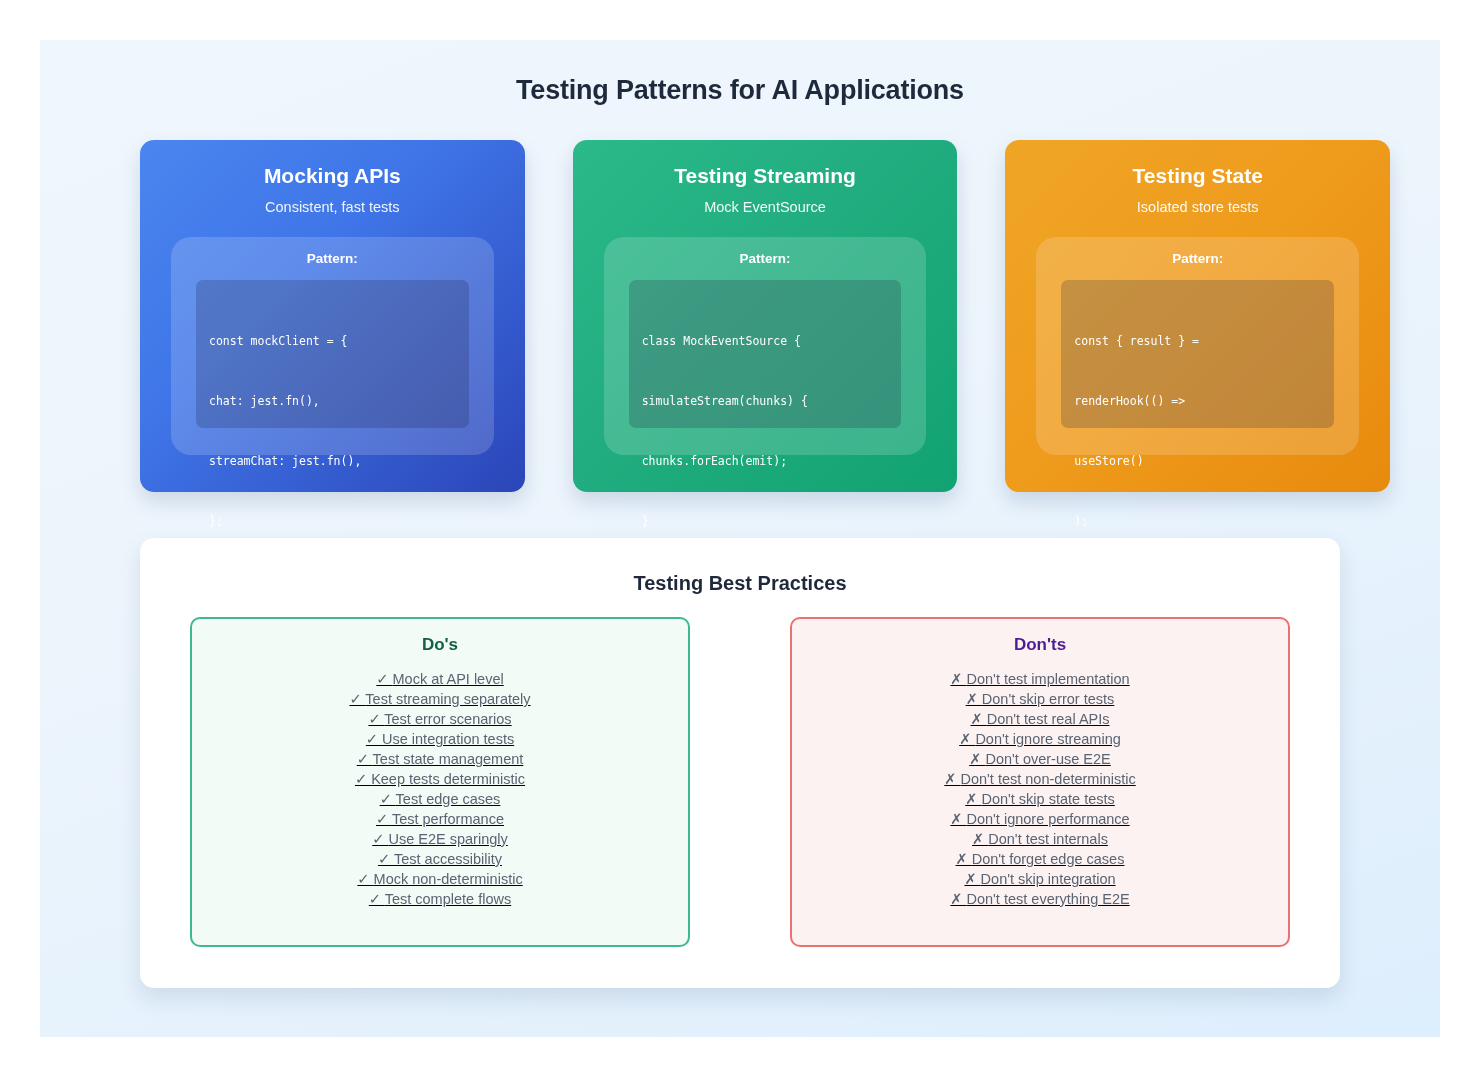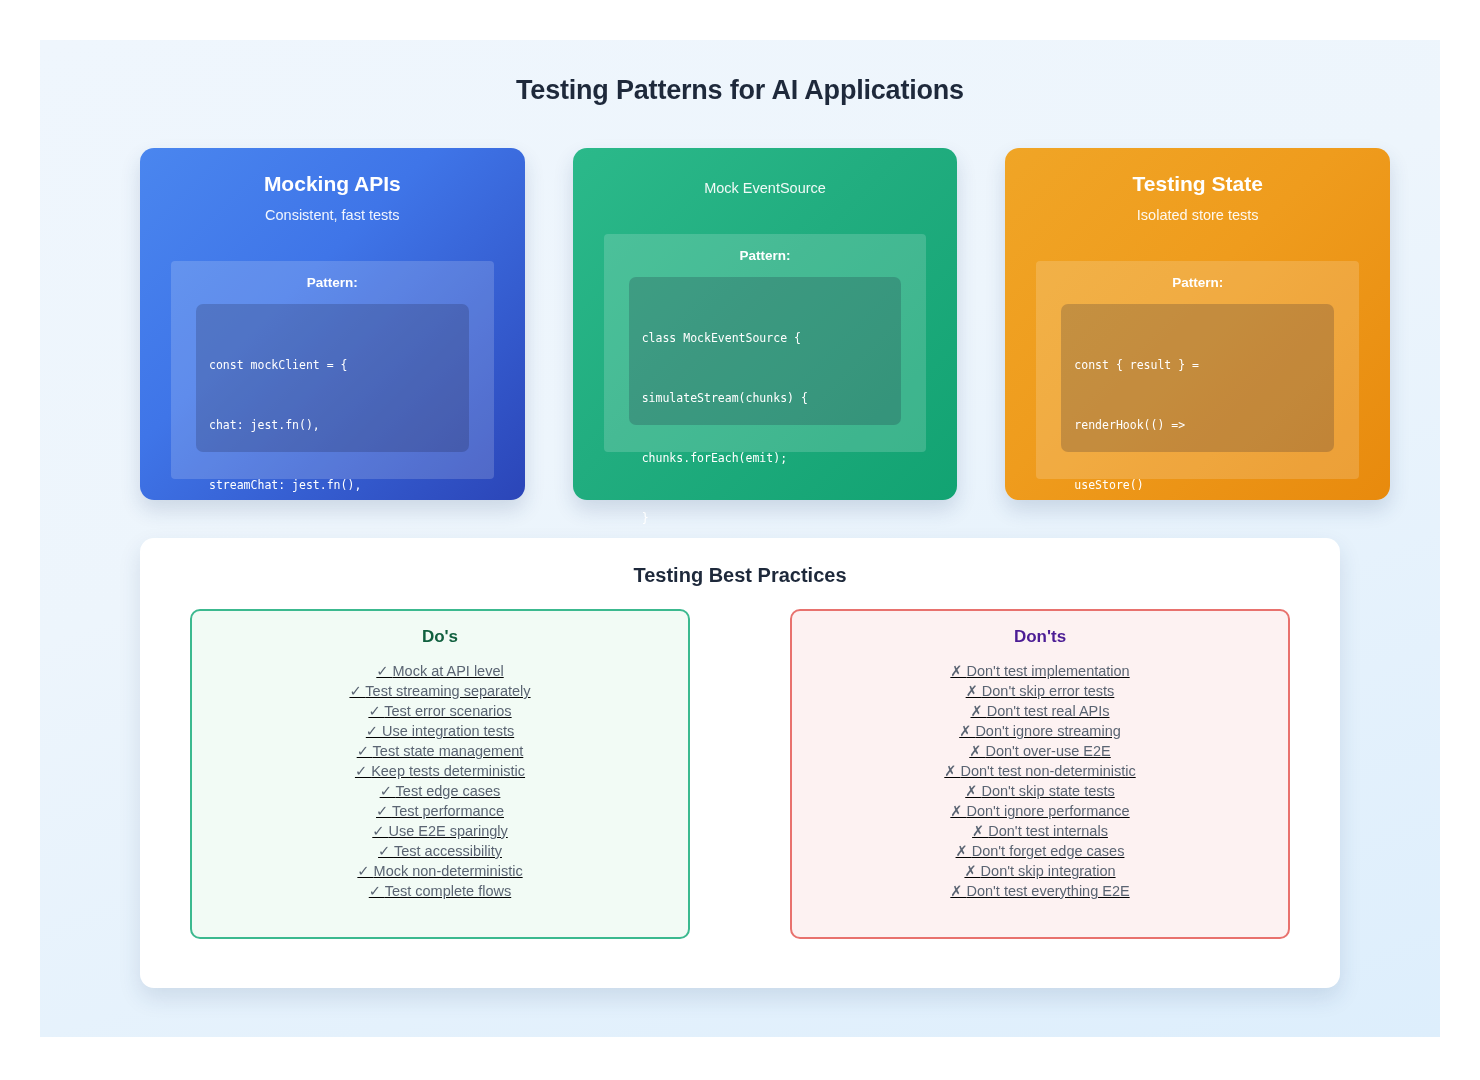--- a/index.html
+++ b/index.html
@@ -30,21 +30,21 @@
     font-size: 27px;
     font-weight: bold;
     color: #1e293b;
     letter-spacing: -0.2px;
   }
 
   
   .cards {
     position: absolute;
     left: 100px;
-    top: 108px;
+    top: 100px;
     width: 1250px;
     height: 352px;
     display: flex;
     gap: 48px;
   }
   .card {
     position: relative;
     width: 402px;
     border-radius: 14px;
     box-shadow: 0 10px 20px rgba(30,60,110,0.16);
@@ -71,22 +71,22 @@
     line-height: 1.3;
   }
   .card-sub {
     margin: 10px 0 0 0;
     text-align: center;
     font-size: 14.5px;
     color: rgba(255,255,255,0.93);
   }
 
   .pattern-box {
-    margin-top: 38px;
-    border-radius: 4px;
+    margin-top: 22px;
+    border-radius: 20px;
     background: rgba(255,255,255,0.17);
     padding: 14px 25px 16px 25px;
     height: 218px;
   }
   .pattern-label {
     margin: 0 0 14px 0;
     text-align: center;
     font-size: 13.5px;
     font-weight: bold;
     color: #ffffff;
@@ -111,21 +111,21 @@
     left: 100px;
     top: 498px;
     width: 1200px;
     height: 450px;
     background: #ffffff;
     border-radius: 14px;
     box-shadow: 0 10px 22px rgba(30,60,110,0.13);
     padding: 22px 50px 0 50px;
   }
   .best-title {
-    margin: 4px;
+    margin: 12px;
     text-align: center;
     font-size: 20px;
     font-weight: bold;
     color: #1e293b;
   }
   .best-cols {
     margin-top: 22px;
     display: flex;
     gap: 100px;
     justify-content: center;
@@ -184,20 +184,21 @@
             <span class="line">mockClient.chat</span>
             <span class="line">.mockResolvedValue(response);</span>
           </div>
         </div>
       </div>
     </div>
 
     <div class="card card-green">
       <div class="clip"></div>
       <div class="card-inner">
+        <h2 class="card-title">Testing Streaming</h2>
         <p class="card-sub">Mock EventSource</p>
         <div class="pattern-box">
           <p class="pattern-label">Pattern:</p>
           <div class="code-box">
             <span class="line">class MockEventSource {</span>
             <span class="line">simulateStream(chunks) {</span>
             <span class="line">chunks.forEach(emit);</span>
             <span class="line">}</span>
             <span class="line">}</span>
             <span class="blank"></span>

